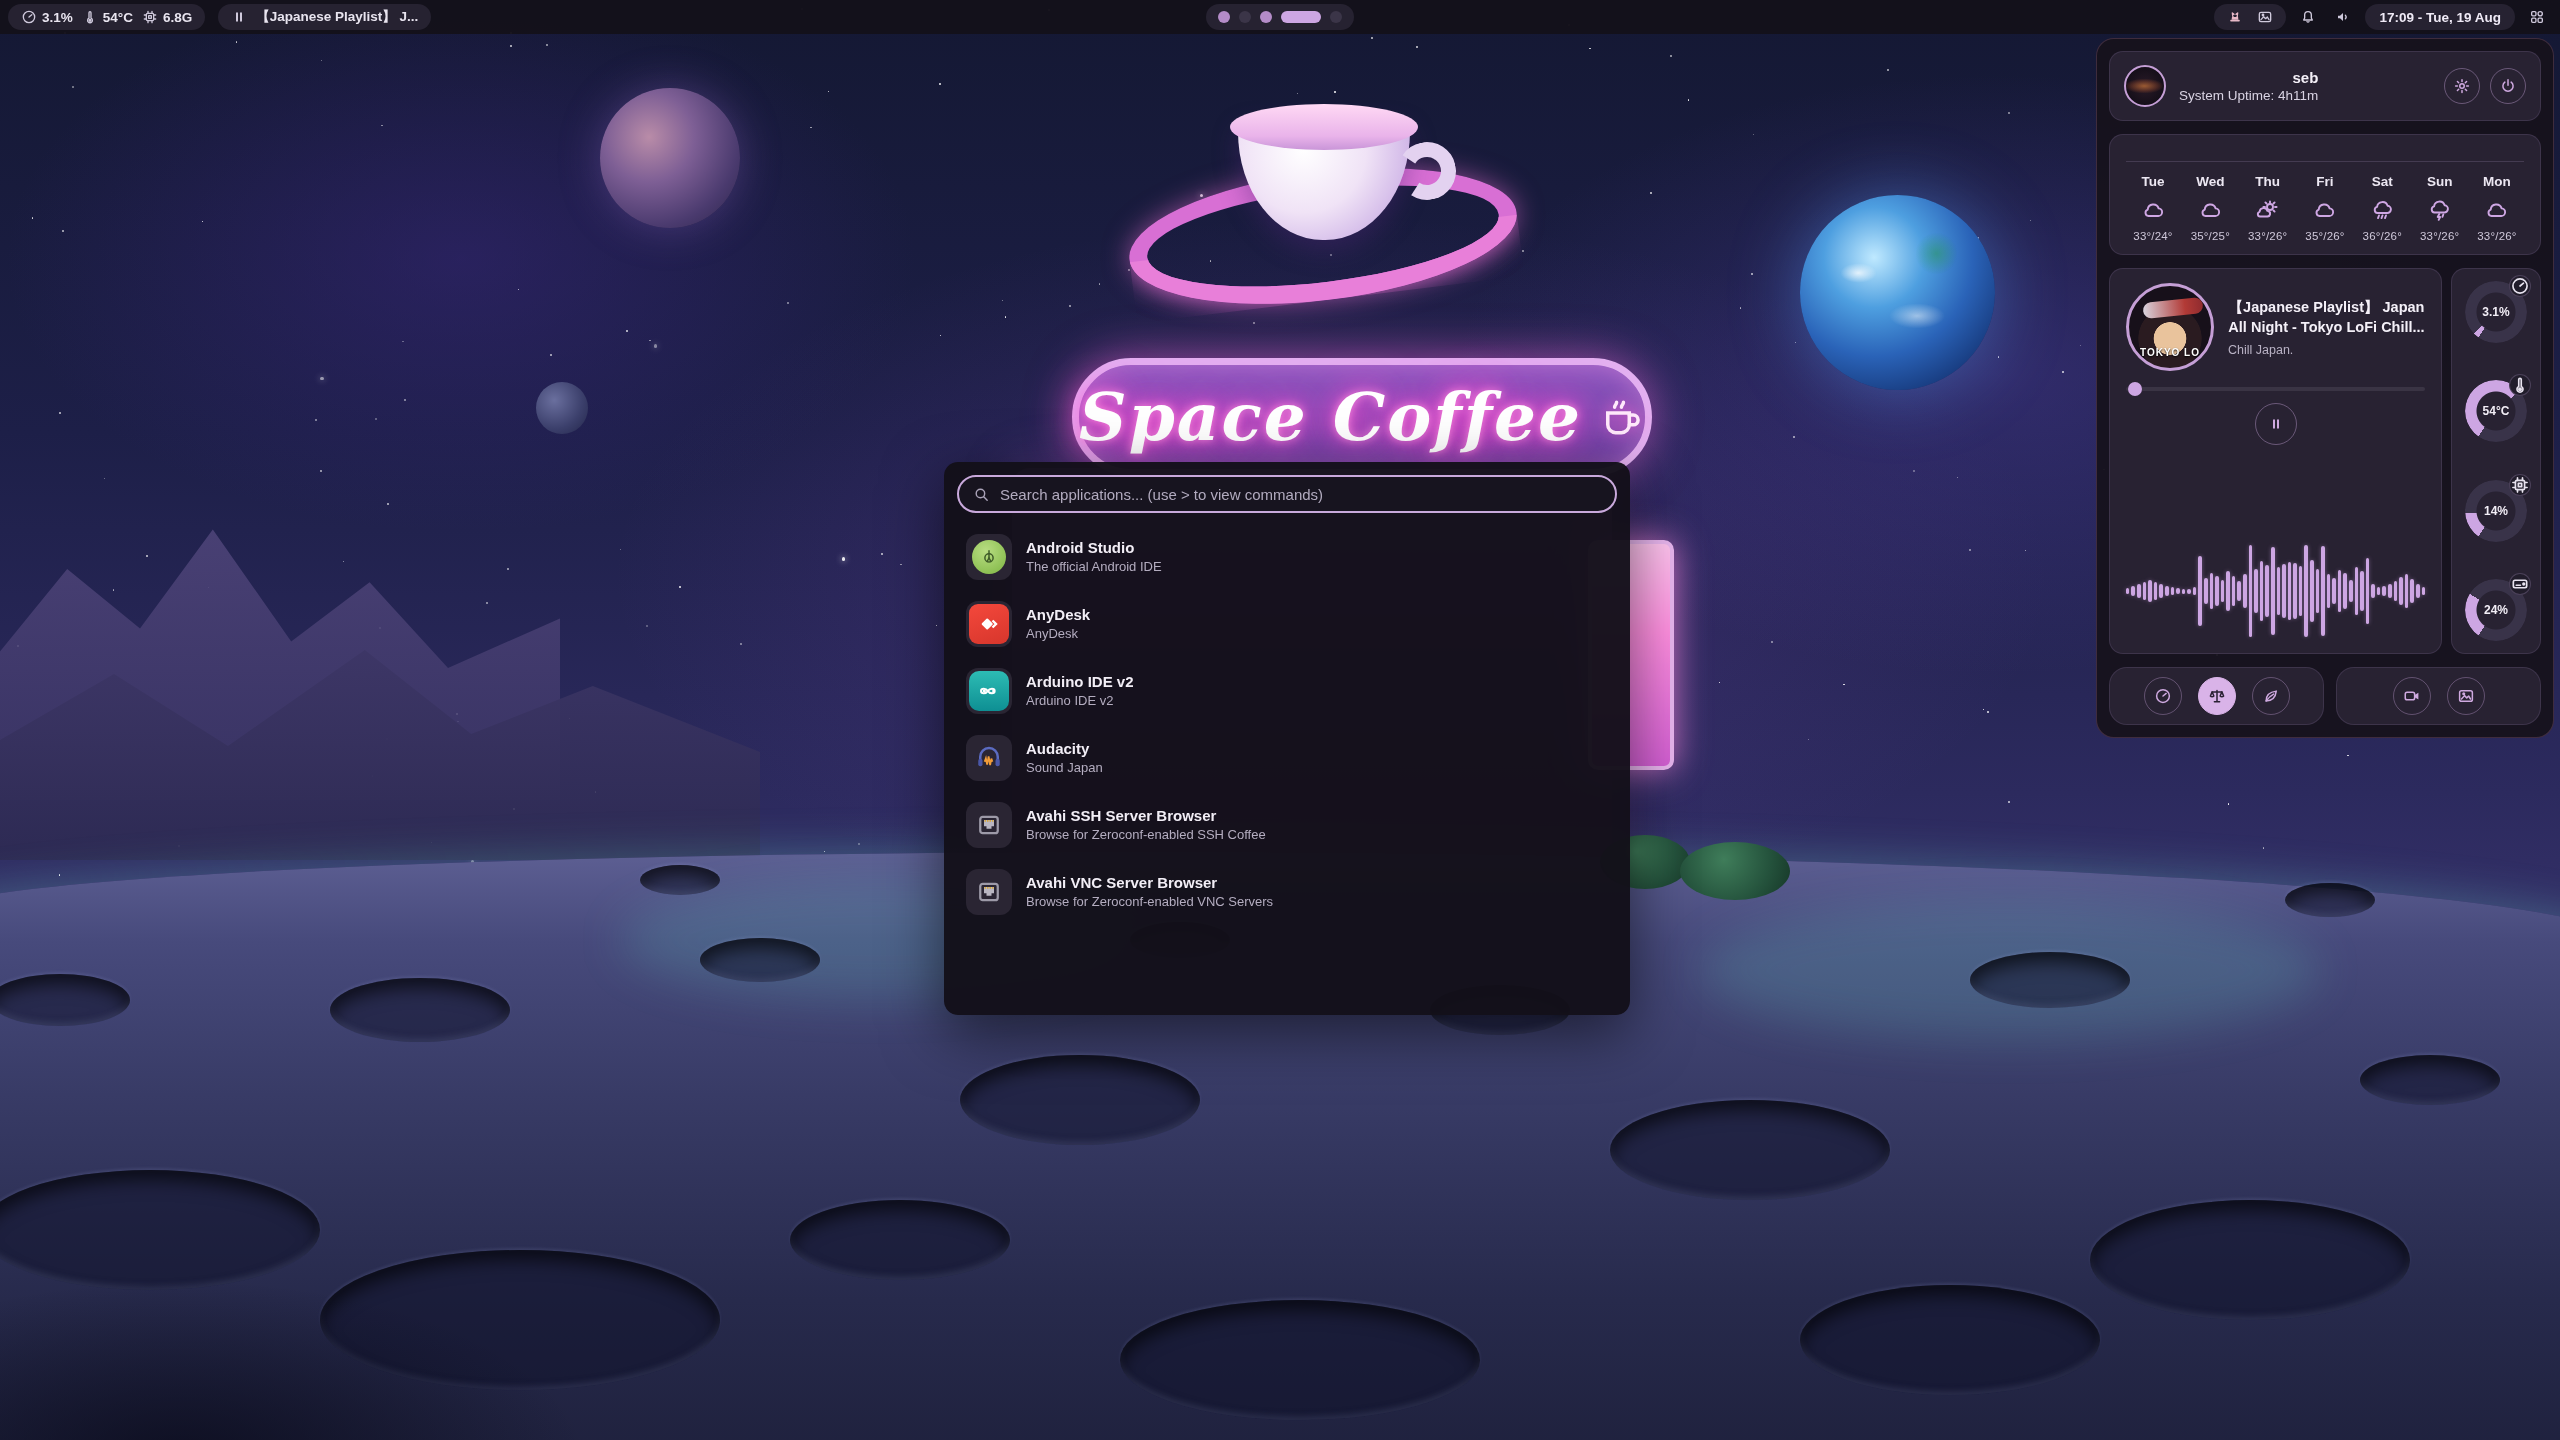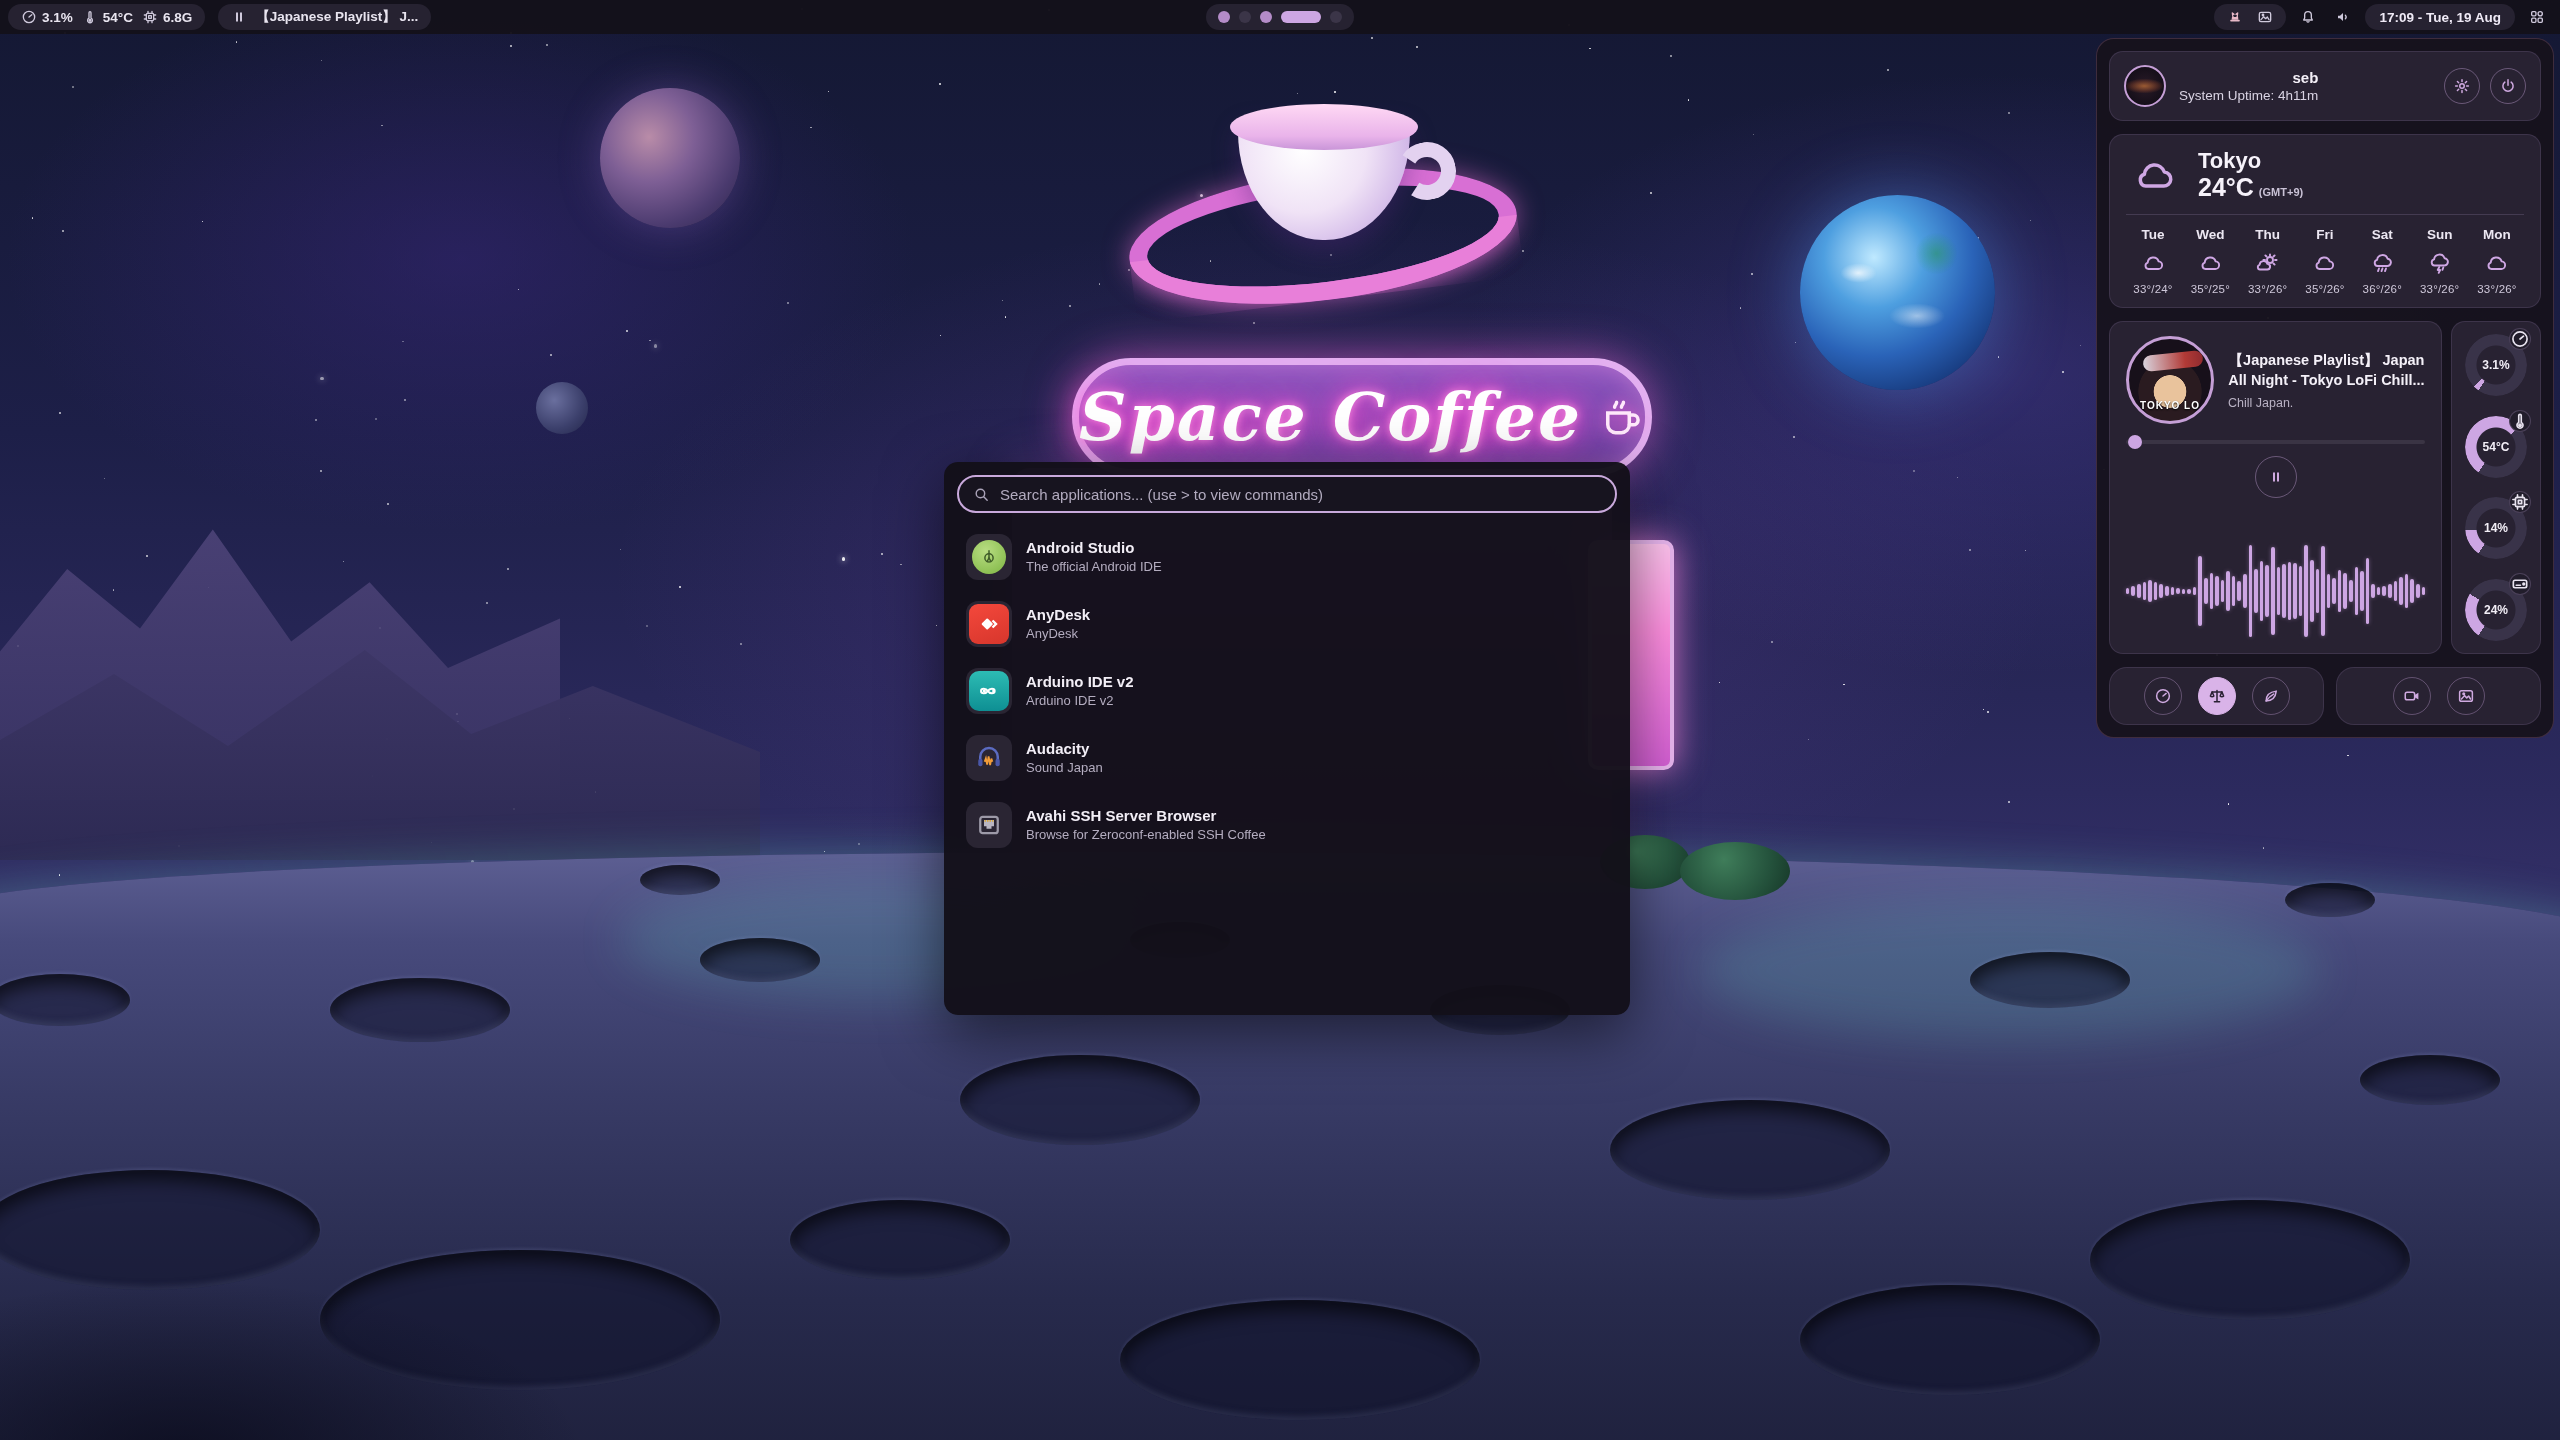--- a/index.html
+++ b/index.html
@@ -527,20 +527,33 @@
             <rect x="5" y="5.5" width="14" height="13" rx="2" fill="none" stroke="#9d9aa8" stroke-width="1.8"></rect>
             <path d="M8 8h8v5h-2v2h-4v-2H8z" fill="#b9b6c2"></path>
             <path d="M9 8v1.4M11 8v1.4M13 8v1.4M15 8v1.4" stroke="#d9a93e" stroke-width="1.2"></path>
           </svg>
         </div>
     <div>
           <div class="app-name">Avahi SSH Server Browser</div>
     <div class="app-desc">Browse for Zeroconf-enabled SSH Coffee</div>
         </div>
       </div>
+      <div class="app-row">
+        <div class="app-tile">
+          <svg viewBox="0 0 24 24" style="width:30px;height:30px;">
+            <rect x="5" y="5.5" width="14" height="13" rx="2" fill="none" stroke="#9d9aa8" stroke-width="1.8"></rect>
+            <path d="M8 8h8v5h-2v2h-4v-2H8z" fill="#b9b6c2"></path>
+            <path d="M9 8v1.4M11 8v1.4M13 8v1.4M15 8v1.4" stroke="#d9a93e" stroke-width="1.2"></path>
+          </svg>
+        </div>
+    <div>
+          <div class="app-name">Avahi VNC Server Browser</div>
+    <div class="app-desc">Browse for Zeroconf-enabled VNC Servers</div>
+        </div>
+      </div>
     </div>
 </div>
 
 <div id="sidebar" class="abs">
 
   <div id="user-card" class="card">
     <div id="avatar"></div>
     <div>
       <div class="user-name">seb</div>
       <div class="user-uptime">System Uptime: 4h11m</div>
@@ -555,29 +568,20 @@
       <button class="round-btn">
         <span style="width:18px;height:18px;display:block;"><svg viewBox="0 0 24 24" fill="none" stroke="currentColor" stroke-width="2" stroke-linecap="round" stroke-linejoin="round" style="width:100%;height:100%;">
               <path d="M12 3.8v7.2"></path>
               <path d="M7.8 6.8a6.8 6.8 0 1 0 8.4 0"></path>
             </svg></span>
         </button>
     </div>
   </div>
 
   <div id="weather-card" class="card">
-    <div class="weather-head">
-      <span class="wicon"><svg viewBox="0 0 24 24" fill="none" stroke="currentColor" stroke-width="2" stroke-linecap="round" stroke-linejoin="round" style="width:100%;height:100%;stroke-width:1.9;">
-            <path d="M7 18h9.5a3.8 3.8 0 0 0 .6-7.6 5.6 5.6 0 0 0-10.9 1.2A3.3 3.3 0 0 0 7 18z"></path>
-          </svg></span>
-      <div>
-        <div class="w-city">Tokyo</div>
-        <div class="w-temp"><span>24°C</span><span class="w-tz">(GMT+9)</span></div>
-      </div>
-    </div>
     <div class="w-divider"></div>
     <div id="forecast">
         <div class="fc-col">
           <div class="fc-day">Tue</div>
     <span class="fc-ic"><svg viewBox="0 0 24 24" fill="none" stroke="currentColor" stroke-width="2" stroke-linecap="round" stroke-linejoin="round" style="width:100%;height:100%;stroke-width:1.9;">
               <path d="M7 18h9.5a3.8 3.8 0 0 0 .6-7.6 5.6 5.6 0 0 0-10.9 1.2A3.3 3.3 0 0 0 7 18z"></path>
             </svg></span>
     <div class="fc-temps">33°/24°</div>
         </div>
         <div class="fc-col">

